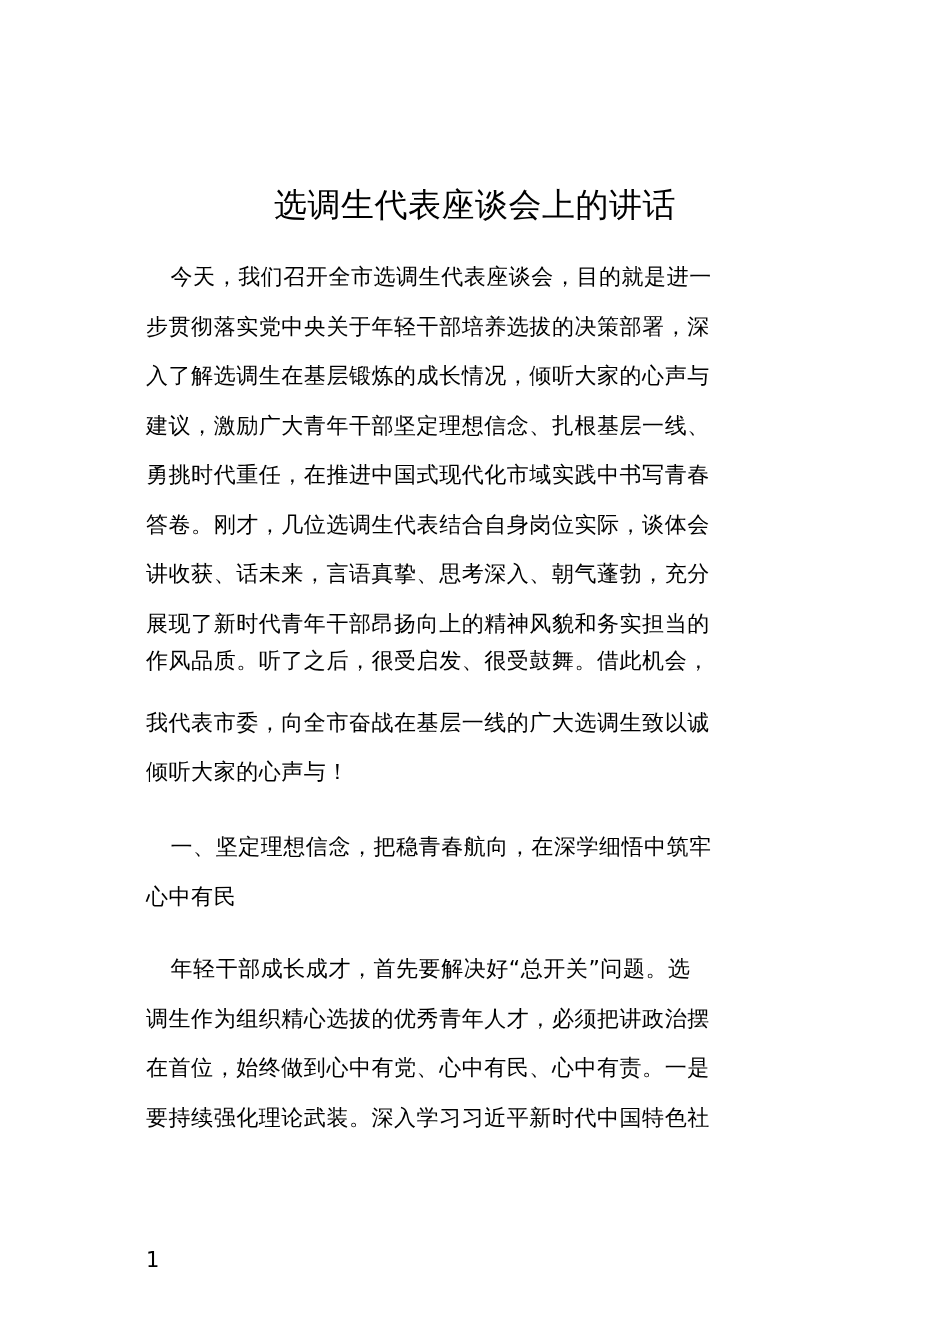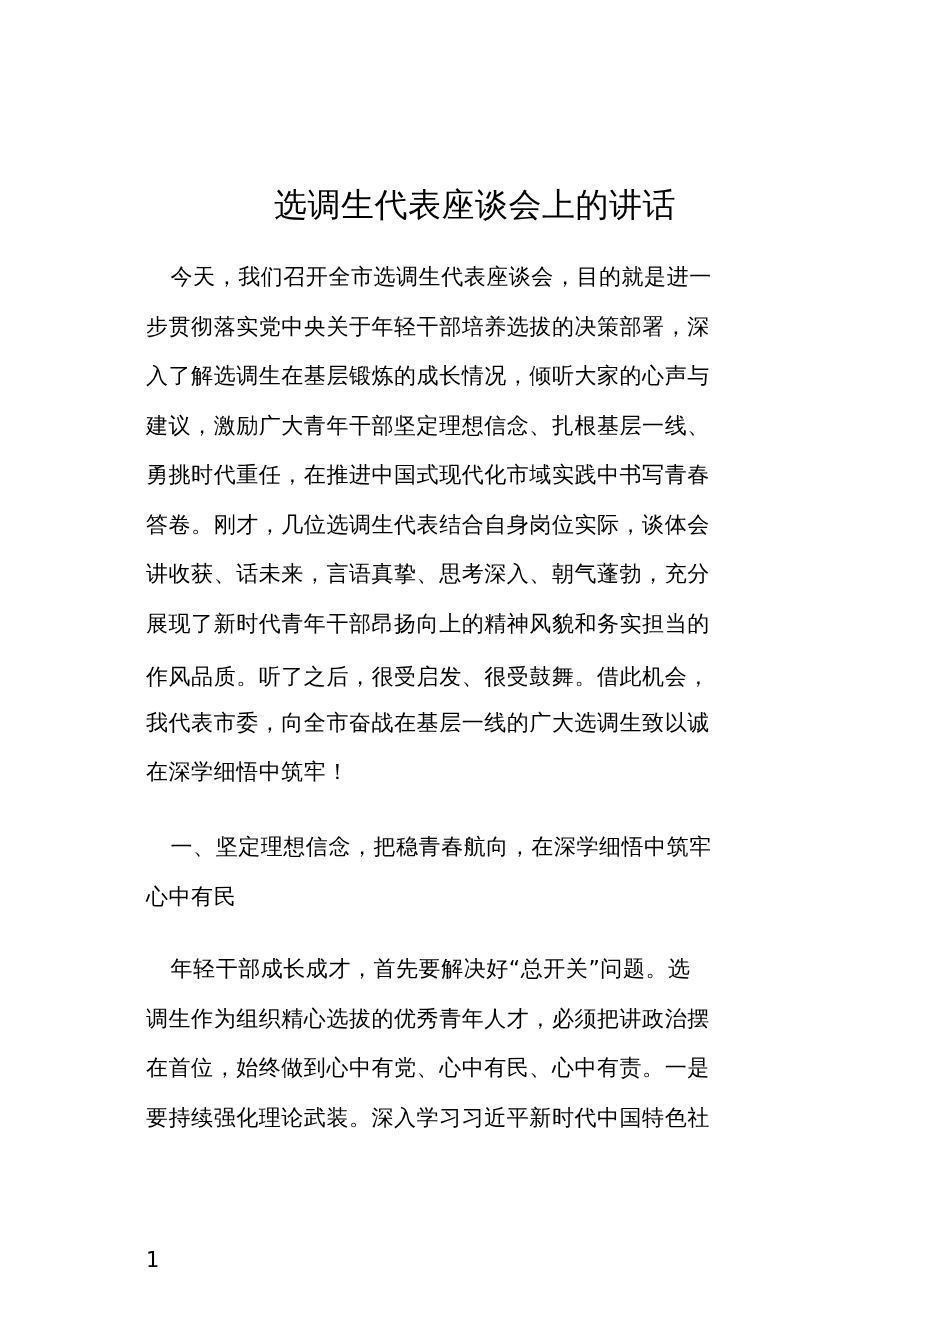--- a/index.html
+++ b/index.html
@@ -21,23 +21,23 @@
 
   <div class="body" style="top:260px;">
     <div class="line" style="top:0px;left:2px;">　今天，我们召开全市选调生代表座谈会，目的就是进一</div>
     <div class="line" style="top:49.5px;">步贯彻落实党中央关于年轻干部培养选拔的决策部署，深</div>
     <div class="line" style="top:99px;">入了解选调生在基层锻炼的成长情况，倾听大家的心声与</div>
     <div class="line" style="top:148.5px;">建议，激励广大青年干部坚定理想信念、扎根基层一线、</div>
     <div class="line" style="top:198px;">勇挑时代重任，在推进中国式现代化市域实践中书写青春</div>
     <div class="line" style="top:247.5px;">答卷。刚才，几位选调生代表结合自身岗位实际，谈体会</div>
     <div class="line" style="top:297px;">讲收获、话未来，言语真挚、思考深入、朝气蓬勃，充分</div>
     <div class="line" style="top:346.5px;">展现了新时代青年干部昂扬向上的精神风貌和务实担当的</div>
-    <div class="line" style="top:400px;">作风品质。听了之后，很受启发、很受鼓舞。借此机会，</div>
+    <div class="line" style="top:384px;">作风品质。听了之后，很受启发、很受鼓舞。借此机会，</div>
     <div class="line" style="top:445.5px;text-align:right;">我代表市委，向全市奋战在基层一线的广大选调生致以诚</div>
-    <div class="line" style="top:495px;">在深学细悟中筑牢！</div>
+    <div class="line" style="top:495px;">倾听大家的心声与！</div>
   </div>
 
   <div class="body" style="top:830px;">
     <div class="line" style="top:0px;left:2px;">　一、坚定理想信念，把稳青春航向，在深学细悟中筑牢</div>
     <div class="line" style="top:49.5px;">心中有民</div>
   </div>
 
   <div class="body" style="top:952px;">
     <div class="line" style="top:0px;left:2px;">　年轻干部成长成才，首先要解决好“总开关”问题。选</div>
     <div class="line" style="top:49.5px;">调生作为组织精心选拔的优秀青年人才，必须把讲政治摆</div>

